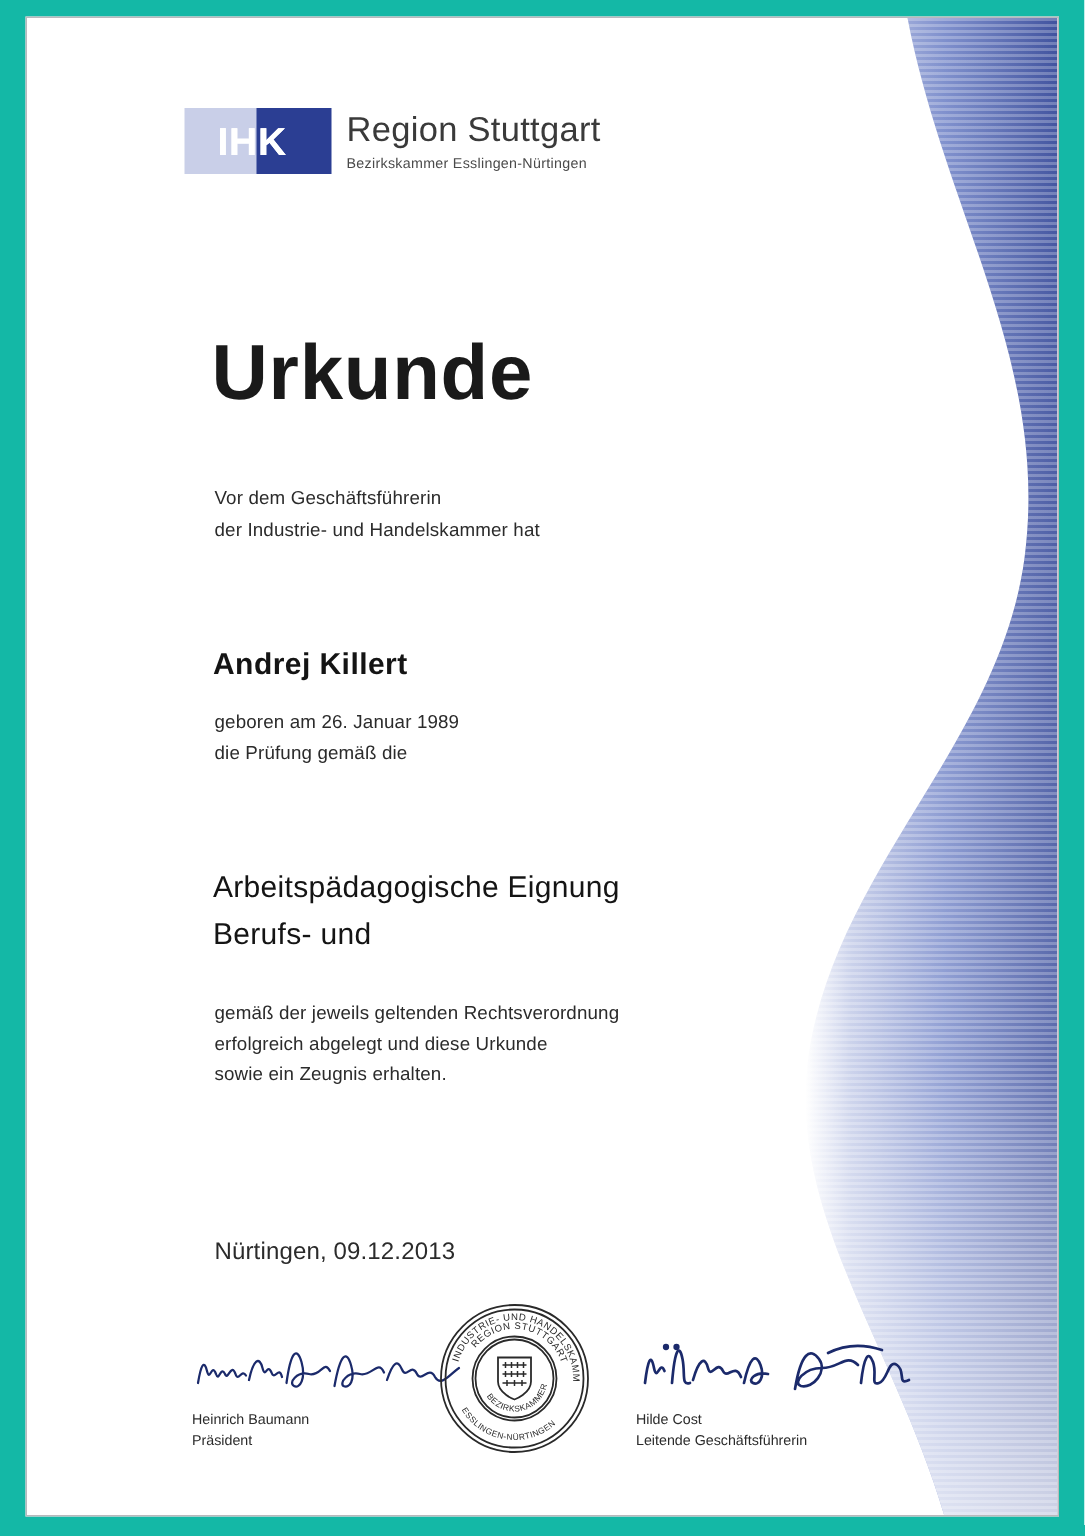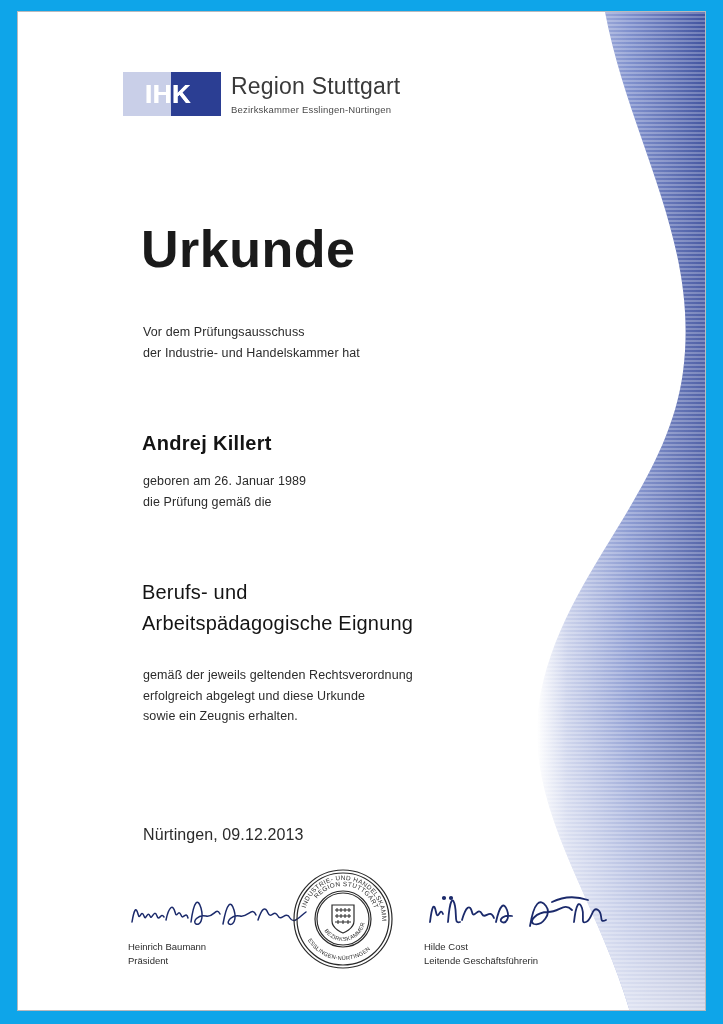--- a/index.html
+++ b/index.html
@@ -11,21 +11,21 @@
     width: 723px;
     height: 1024px;
     font-family: "Liberation Sans", sans-serif;
     overflow: hidden;
   }
 
   .page {
     position: relative;
     width: 723px;
     height: 1024px;
-    background: #0ea5e9;
+    background: #14b8a6;
   }
 
   
   .sheet {
     position: absolute;
     left: 17px;
     top: 11px;
     width: 689px;
     height: 1000px;
     background: #ffffff;
@@ -248,34 +248,34 @@
       </div>
       <div class="logo-text">
         <div class="logo-title">Region Stuttgart</div>
         <div class="logo-sub">Bezirkskammer Esslingen-Nürtingen</div>
       </div>
     </div>
 
     <div class="urkunde">Urkunde</div>
 
     <div class="intro">
-      <div>Vor dem Prüfungsausschuss</div>
+      <div>Vor dem Geschäftsführerin</div>
       <div>der Industrie- und Handelskammer hat</div>
     </div>
 
     <div class="name">Andrej Killert</div>
 
     <div class="birth">
       <div>geboren am 26. Januar 1989</div>
       <div>die Prüfung gemäß die</div>
     </div>
 
     <div class="subject">
+      <div>Arbeitspädagogische Eignung</div>
       <div>Berufs- und</div>
-      <div>Arbeitspädagogische Eignung</div>
     </div>
 
     <div class="closing">
       <div>gemäß der jeweils geltenden Rechtsverordnung</div>
       <div>erfolgreich abgelegt und diese Urkunde</div>
       <div>sowie ein Zeugnis erhalten.</div>
     </div>
 
     <div class="place-date">Nürtingen, 09.12.2013</div>
 

